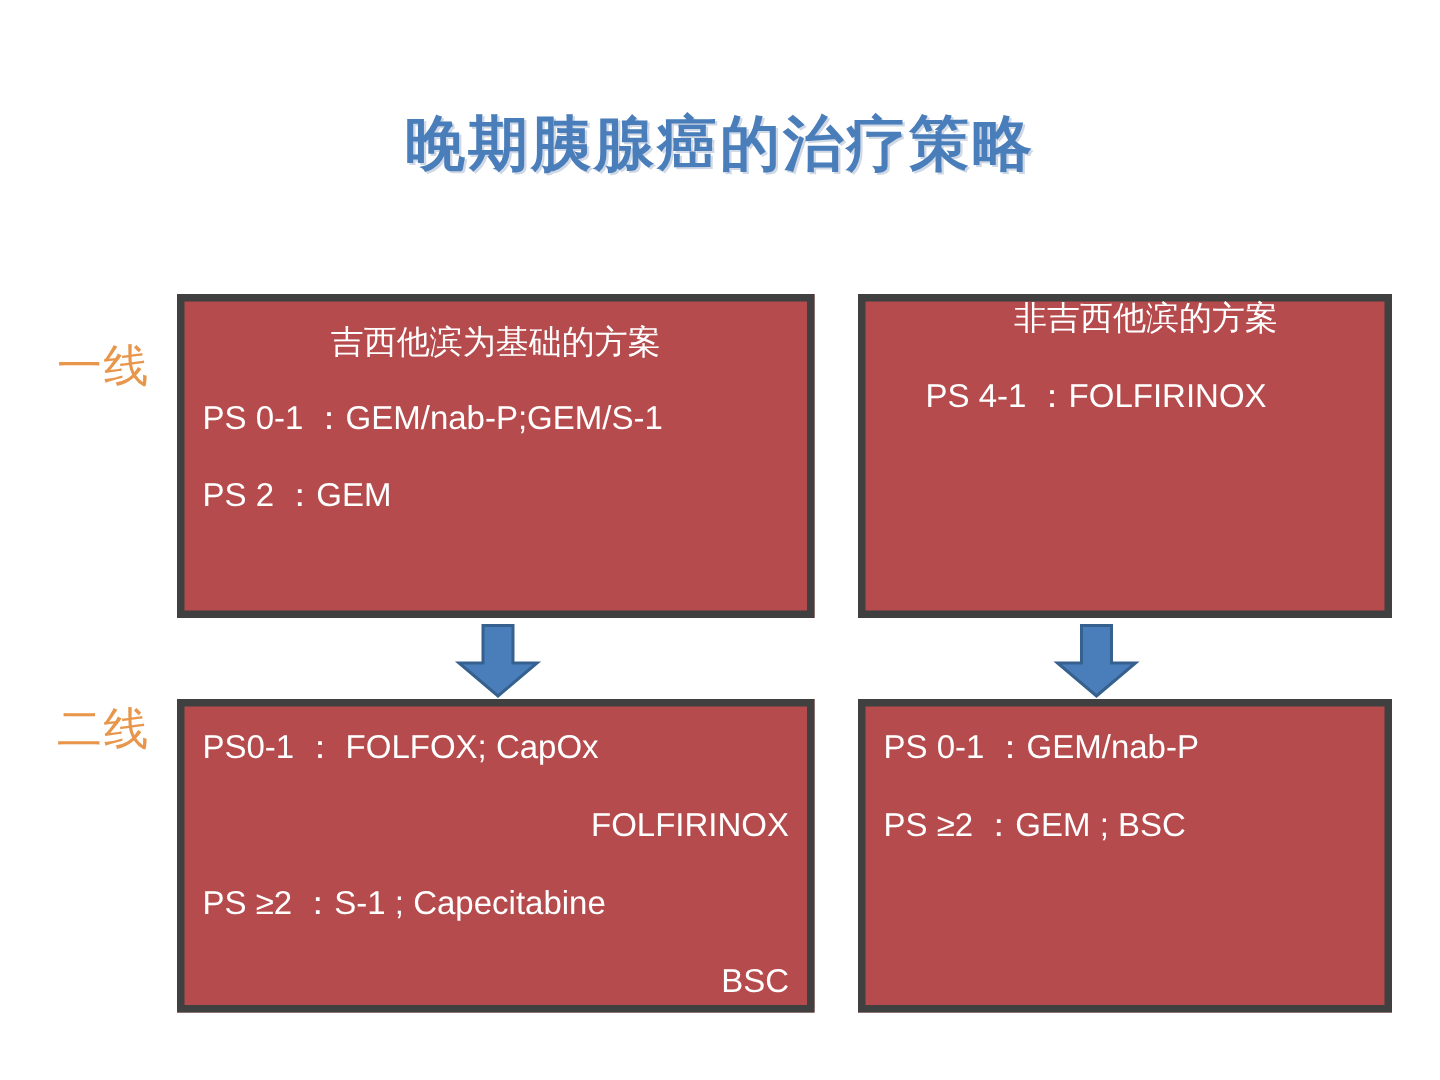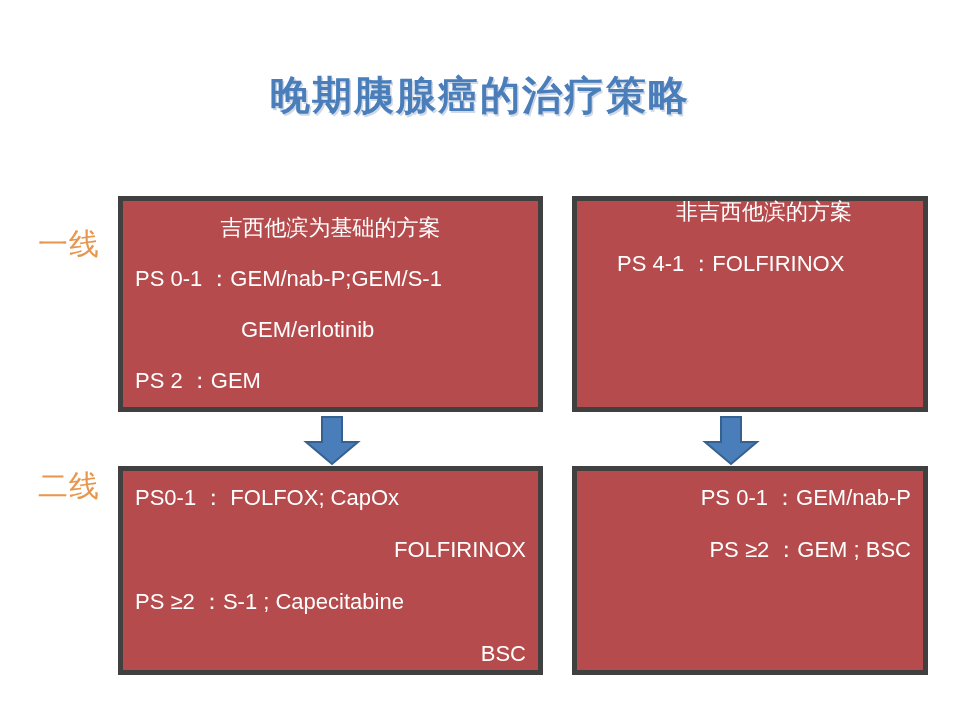--- a/index.html
+++ b/index.html
@@ -79,21 +79,21 @@
   .tx-line.indent-sm { text-align: right; padding-left: 110px; }
 
   
   #box-first-gem .box-lines    { top: 16px; }
   #box-first-gem .tx-line      { margin-bottom: 29px; }
   #box-first-nongem .box-lines { top: 0; margin-left: 28px; }
   #box-first-nongem .tx-line   { margin-bottom: 30px; }
   #box-second-left .box-lines  { top: 16px; }
   #box-second-left .tx-line    { margin-bottom: 30px; }
   #box-second-right .box-lines { top: 16px; }
-  #box-second-right .tx-line   { margin-bottom: 30px; text-align: right; }
+  #box-second-right .tx-line   { margin-bottom: 30px; }
 
   
   .flow-arrow {
     position: absolute;
     width: 58px;
     height: 50px;
   }
   #arrow-left  { left: 303px; top: 416px; }
   #arrow-right { left: 702px; top: 416px; }
 </style>
@@ -105,21 +105,20 @@
   <div id="slide-title">晚期胰腺癌的治疗策略</div>
 
   <div class="stage-label" id="stage-first">一线</div>
 
   <div class="stage-label" id="stage-second">二线</div>
 
   <div class="tx-box" id="box-first-gem">
     <div class="box-lines">
       <span class="tx-line center">吉西他滨为基础的方案</span>
       <span class="tx-line left">PS 0-1 ：GEM/nab-P;GEM/S-1</span>
-      <span class="tx-line indent">GEM/erlotinib</span>
       <span class="tx-line left">PS 2 ：GEM</span>
     </div>
   </div>
 
   <div class="tx-box" id="box-first-nongem">
     <div class="box-lines">
       <span class="tx-line center">非吉西他滨的方案</span>
       <span class="tx-line left">PS 4-1 ：FOLFIRINOX</span>
     </div>
   </div>

